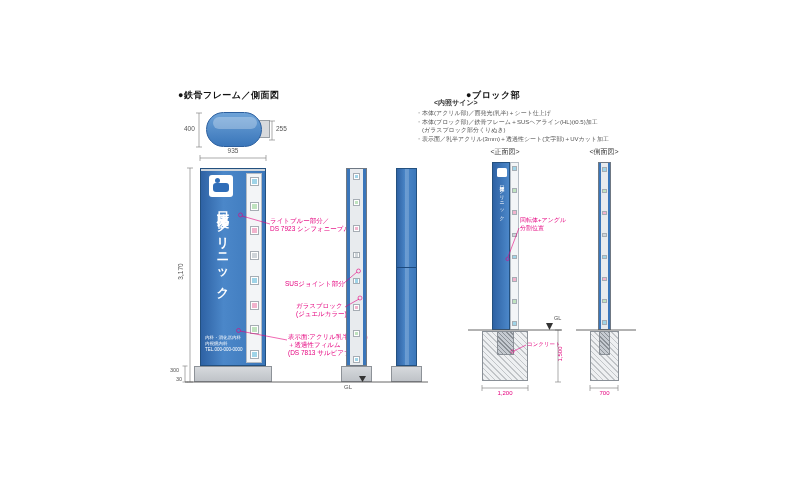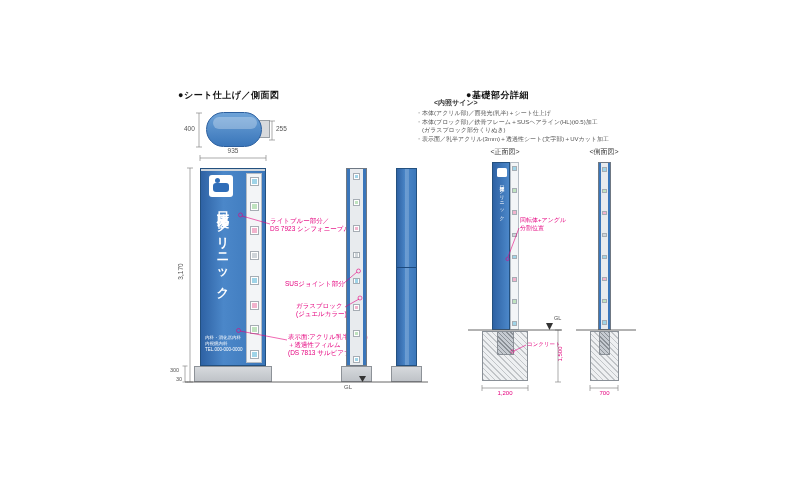--- a/index.html
+++ b/index.html
@@ -75,22 +75,22 @@
   .sm .gb{width:6.5px;height:6.5px}.sm .gb i{width:3.5px;height:3.5px}
   .xs .gb{width:4.5px;height:4.5px}.xs .gb i{width:2.5px;height:2.5px}
 
   svg.overlay{position:absolute;left:0;top:0;pointer-events:none}
 </style>
 </head>
 <body>
 
 <div class="canvas">
 
-  <div class="abs hdr" style="left:178px;top:89px">●シート仕上げ／側面図</div>
-  <div class="abs hdr" style="left:466px;top:89px">●基礎部分詳細</div>
+  <div class="abs hdr" style="left:178px;top:89px">●鉄骨フレーム／側面図</div>
+  <div class="abs hdr" style="left:466px;top:89px">●ブロック部</div>
 
   <div class="abs lbl" style="left:434px;top:98px;font-weight:bold">&lt;内照サイン&gt;</div>
   <div class="abs" style="left:416px;top:109px">
     <div class="spec">・本体(アクリル部)／面発光(乳半)＋シート仕上げ</div>
     <div class="spec">・本体(ブロック部)／鉄骨フレーム＋SUSヘアライン(HL)(t0.5)加工</div>
     <div class="spec">　(ガラスブロック部分くりぬき)</div>
     <div class="spec">・表示面／乳半アクリル(3mm)＋透過性シート(文字部)＋UVカット加工</div>
   </div>
 
   <div class="abs tv-tab"></div>

